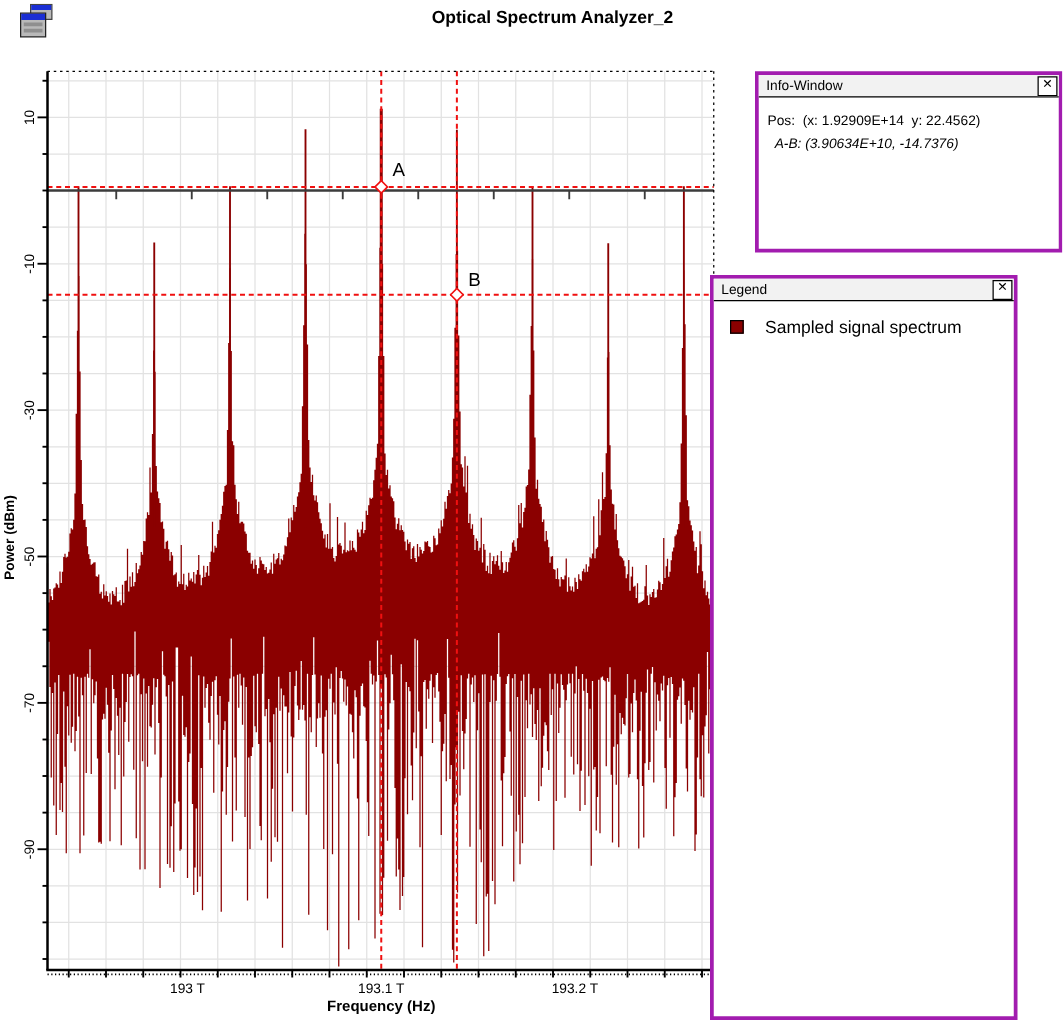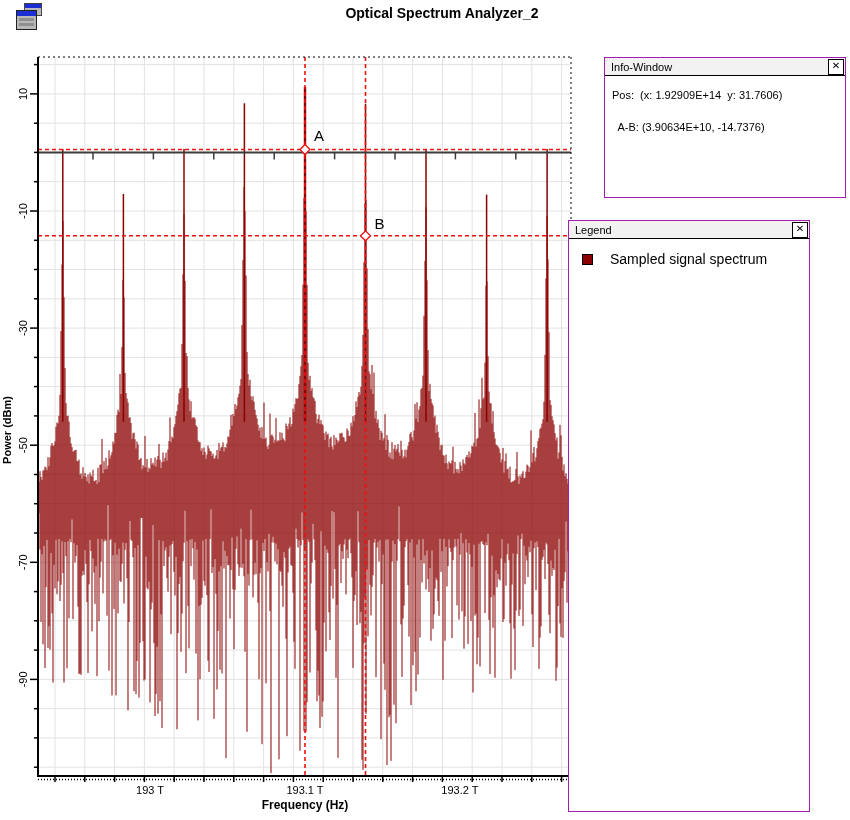--- a/index.html
+++ b/index.html
@@ -2,37 +2,37 @@
 <html><head>
 <meta charset="utf-8">
 <style>
   html,body{margin:0;padding:0;background:#ffffff;}
   #app{position:relative;width:850px;height:820px;background:#ffffff;
        font-family:"Liberation Sans",sans-serif;color:#000;overflow:hidden;}
   #window-title{position:absolute;left:0;top:5px;width:830px;text-align:center;
        font-size:14px;font-weight:bold;margin-left:27px;}
   #app-icon{position:absolute;left:16px;top:3px;width:27px;height:28px;}
   #chart-wrap{position:absolute;left:0;top:0;width:600px;height:820px;}
-  .panel{position:absolute;background:#ffffff;border:1px solid #a21caf;}
+  .panel{position:absolute;background:#ffffff;border:3px solid #a21caf;}
   .panel-titlebar{height:17px;background:#f2f2f2;border-bottom:1px solid #000;
        display:flex;align-items:center;justify-content:space-between;
        padding:0 1px 0 6px;font-size:11px;}
   .panel-close{width:14px;height:14px;border:1px solid #000;background:#fff;
        font-size:10px;line-height:12px;text-align:center;cursor:default;}
   .panel-body{font-size:11px;}
   #info-window{left:604px;top:57px;width:240px;height:139px;}
   #legend-window{left:568px;top:220px;width:240px;height:590px;}
   #legend-pink-edge{position:absolute;left:600px;top:222px;width:2px;height:586px;
        background:#f5caca;}
   .iw-line{white-space:pre;padding-left:7px;}
   #iw-pos{margin-top:13px;}
   #iw-markers{margin-top:14px;}
   #iw-a{margin-top:2px;}
   #iw-b{margin-top:2px;}
-  #iw-ab{margin-top:20px;}
+  #iw-ab{margin-top:6px;font-style:italic;}
   #legend-item{display:flex;align-items:center;margin:12px 0 0 13px;}
   #legend-swatch{width:9px;height:9px;border:1px solid #000;margin-right:17px;}
   #legend-label{font-size:14px;}
 </style>
 </head>
 <body>
 
 <div id="app">
 
   <div id="app-icon">
@@ -191,21 +191,21 @@
           <text x="305" y="809" text-anchor="middle" font-weight="bold" font-size="12">Frequency (Hz)</text>
         </g>
       </svg></div>
 
   <div id="info-window" class="panel">
     <div class="panel-titlebar">
       <span>Info-Window</span>
       <span class="panel-close">✕</span>
     </div>
     <div class="panel-body">
-      <div class="iw-line" id="iw-pos">Pos:  (x: 1.92909E+14  y: 31.7606)</div>
+      <div class="iw-line" id="iw-pos">Pos:  (x: 1.92909E+14  y: 22.4562)</div>
       <div class="iw-line" id="iw-ab">  A-B: (3.90634E+10, -14.7376)</div>
     </div>
   </div>
 
   <div id="legend-pink-edge"></div>
   <div id="legend-window" class="panel">
     <div class="panel-titlebar">
       <span>Legend</span>
       <span class="panel-close">✕</span>
     </div>

